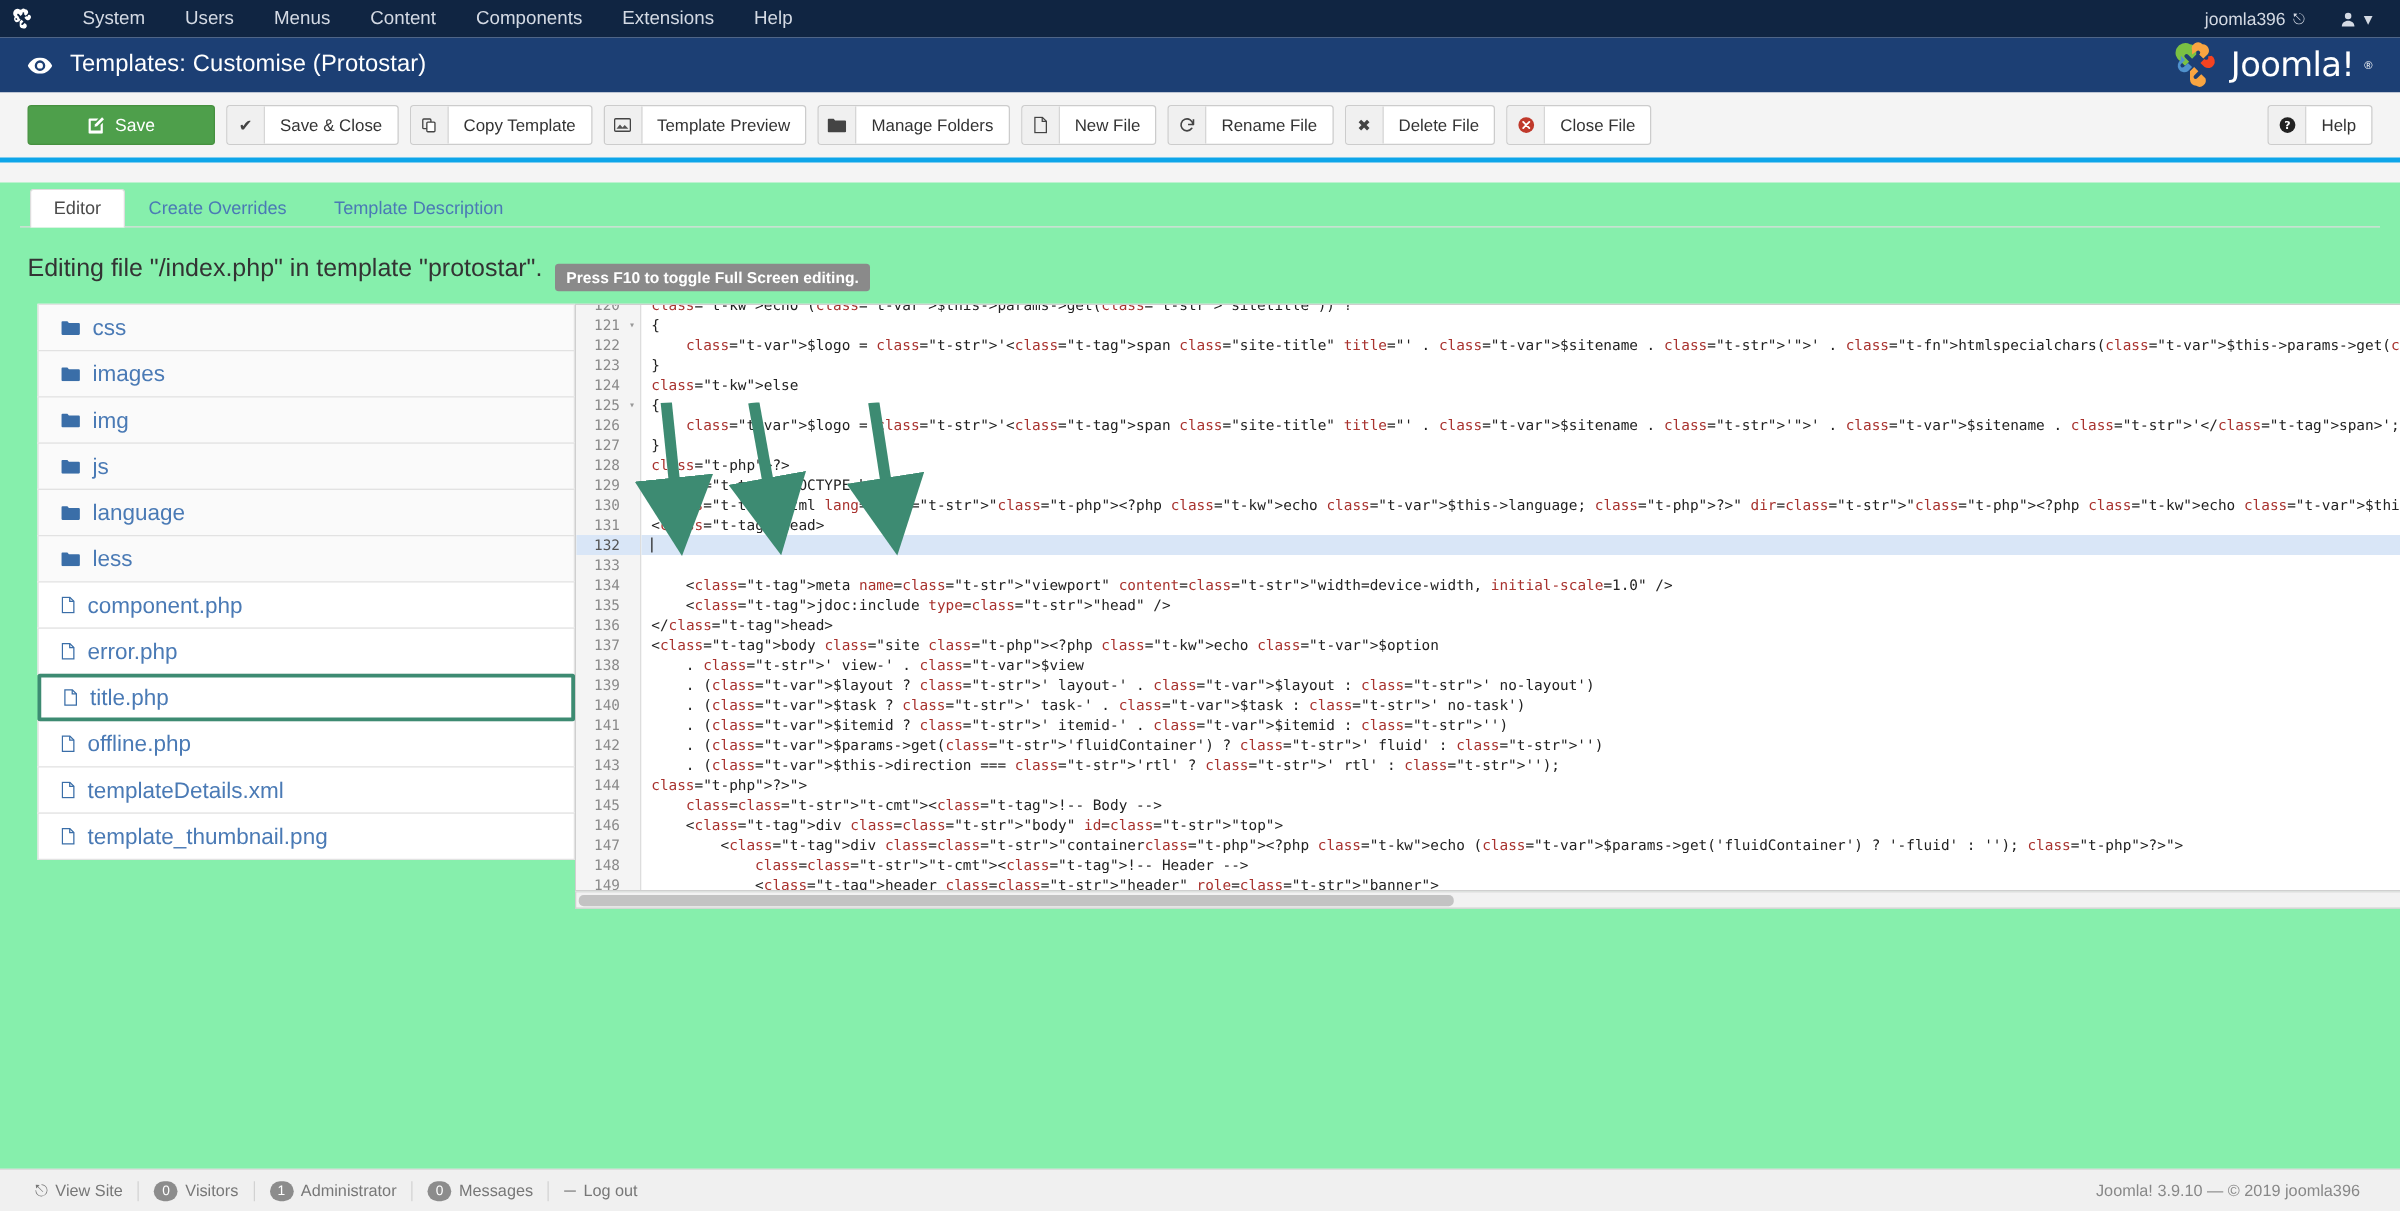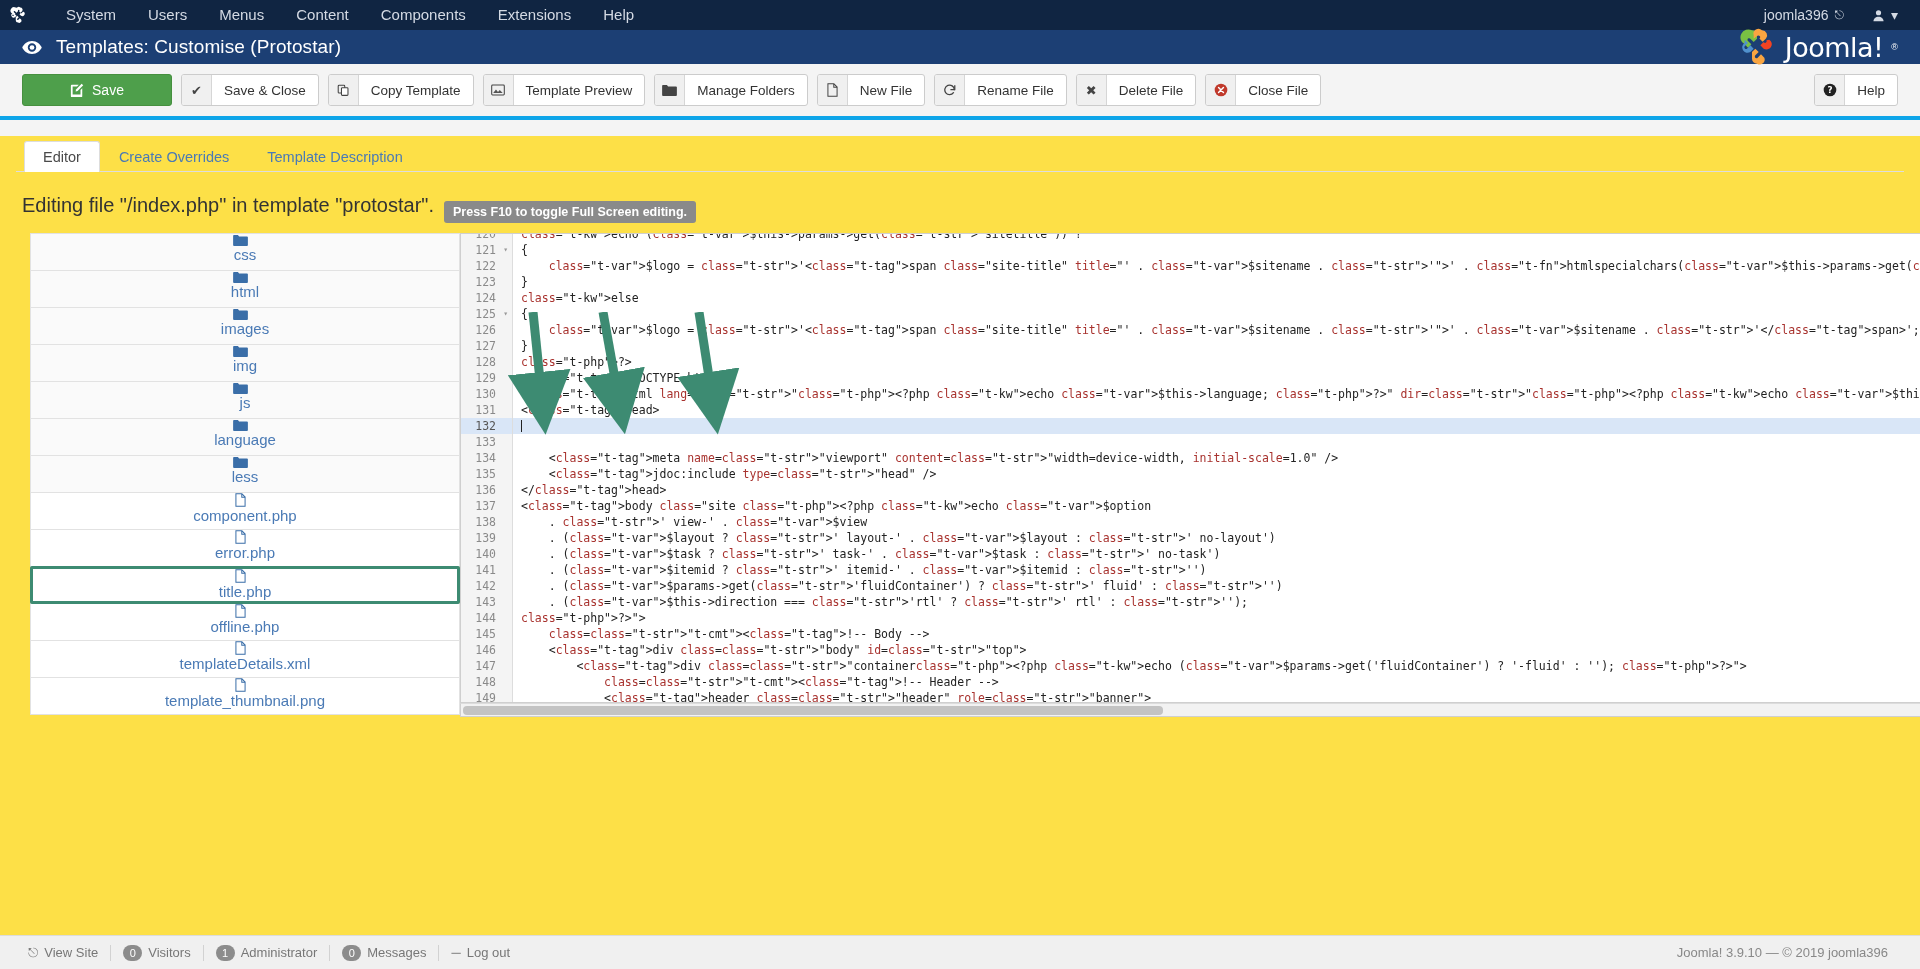--- a/index.html
+++ b/index.html
@@ -29,21 +29,21 @@
   }
   .admin-menubar .spacer { flex: 1; }
   .admin-menubar .right-item {
     display: flex; align-items: center; gap: 6px;
     color: #d4dae4; font-size: 14px; padding: 0 14px; cursor: pointer;
   }
   .ext-ico { font-size: 12px; }
 
   
   .subhead-bar {
-    height: 34px; background: #1c3f74;
+    height: 44px; background: #1c3f74;
     display: flex; align-items: center;
     padding: 0 22px; color: #fff;
   }
   .subhead-bar .eye-icon {
     margin-right: 14px; font-size: 18px; line-height: 1;
     display: inline-flex; align-items: center;
   }
   .subhead-bar .page-title { font-size: 19px; font-weight: 400; letter-spacing: .1px; }
   .subhead-bar .spacer { flex: 1; }
   .joomla-logo { display: flex; align-items: center; gap: 8px; }
@@ -75,21 +75,21 @@
     display: flex; align-items: center; justify-content: center;
     font-size: 13px; color: #444;
   }
   .btn-grp .lbl {
     padding: 0 12px; display: flex; align-items: center;
     font-size: 13.5px; color: #333; white-space: nowrap;
   }
   .toolbar .spacer { flex: 1; }
 
   
-  .content-wrap { padding: 0 16px; background: #fde047; height: calc(969px - 30px - 50px - 56px - 34px); }
+  .content-wrap { padding: 0 16px; background: #86efac; height: calc(969px - 30px - 50px - 56px - 34px); }
   .tabs {
     display: flex; align-items: flex-end;
     border-bottom: 1px solid #dddddd; margin-top: 16px; padding-left: 8px;
     height: 36px;
   }
   .tab {
     padding: 7px 18px; font-size: 14.5px; color: #4a7ab5;
     cursor: pointer; border: 1px solid transparent; border-bottom: none;
     border-radius: 3px 3px 0 0; position: relative; top: 1px;
   }
@@ -104,21 +104,21 @@
 
   
   .main-split { display: flex; gap: 0; align-items: flex-start; }
 
   
   .filetree { width: 444px; flex: none; padding-left: 14px; }
   .file-item {
     height: 38px; border: 1px solid #e2e2e2; margin-bottom: -1px;
     background: #fafafa;
     display: flex; align-items: center; padding: 0 18px;
-    font-size: 15px; color: #4a7ab5; cursor: pointer; flex-direction: column;
+    font-size: 18px; color: #4a7ab5; cursor: pointer;
   }
   .file-item.file { background: #fff; }
   .file-item .ic { margin-right: 10px; display: inline-flex; color: #3a6ea8; }
   .file-item.selected {
     border: 3px solid #3d8b72; position: relative; z-index: 3; background: #fff;
     border-radius: 2px;
   }
 
   
   .editor-pane { flex: 1; padding-right: 16px; position: relative; }
@@ -351,28 +351,20 @@
   <div class="main-split">
 
     <div class="filetree" id="filetree">
         <div class="file-item folder">
           <span class="ic">
             <svg width="15" height="12" viewBox="0 0 16 13" fill="#3a6ea8">
               <path d="M0 2a1 1 0 0 1 1-1h4.2l1.3 1.6H15a1 1 0 0 1 1 1V12a1 1 0 0 1-1 1H1a1 1 0 0 1-1-1z"></path>
             </svg>
           </span>
           <span>css</span>
-        </div>
-        <div class="file-item folder">
-          <span class="ic">
-            <svg width="15" height="12" viewBox="0 0 16 13" fill="#3a6ea8">
-              <path d="M0 2a1 1 0 0 1 1-1h4.2l1.3 1.6H15a1 1 0 0 1 1 1V12a1 1 0 0 1-1 1H1a1 1 0 0 1-1-1z"></path>
-            </svg>
-          </span>
-          <span>html</span>
         </div>
         <div class="file-item folder">
           <span class="ic">
             <svg width="15" height="12" viewBox="0 0 16 13" fill="#3a6ea8">
               <path d="M0 2a1 1 0 0 1 1-1h4.2l1.3 1.6H15a1 1 0 0 1 1 1V12a1 1 0 0 1-1 1H1a1 1 0 0 1-1-1z"></path>
             </svg>
           </span>
           <span>images</span>
         </div>
         <div class="file-item folder">

